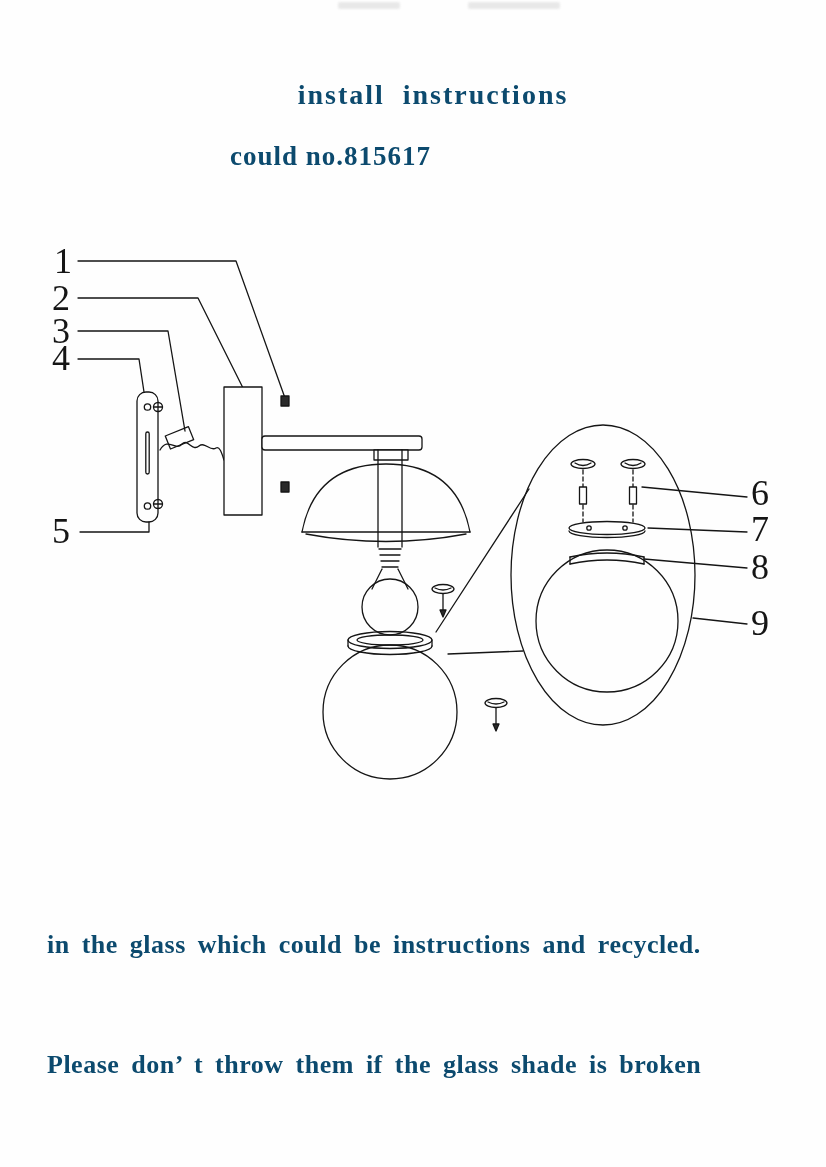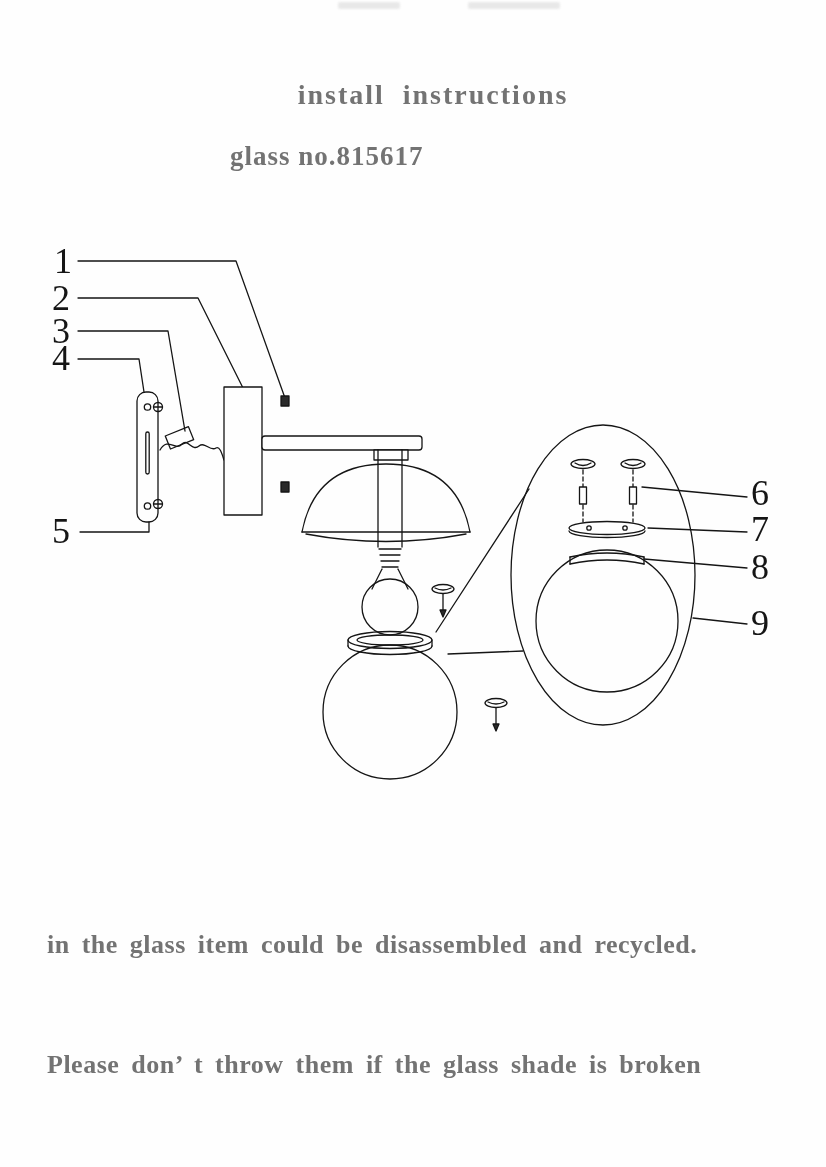--- a/index.html
+++ b/index.html
@@ -2,21 +2,21 @@
 <html><head>
 <meta charset="utf-8">
 <style>
   * { box-sizing: border-box; margin: 0; padding: 0; }
   html, body { background: #e9e9e9; }
   body { display: flex; justify-content: center; }
   .page {
     position: relative;
     width: 826px; height: 1167px;
     background: #fefefe;
-    color: #737373;
+    color: #0c4a6e;
     font-family: "Liberation Serif", serif;
     overflow: hidden;
   }
   .title {
     position: absolute; top: 79px; left: 40px; right: 0;
     text-align: center;
     font-size: 28px; font-weight: 600;
     letter-spacing: 2px;
     white-space: pre;
   }
@@ -53,21 +53,21 @@
 </style>
 </head>
 <body>
 
 <div class="page">
 
   <span class="artifact" style="left:338px; top:2px; width:62px; height:7px;"></span>
   <span class="artifact" style="left:468px; top:2px; width:92px; height:7px;"></span>
 
   <div class="title">install  instructions</div>
-  <div class="item-no">glass no.815617</div>
+  <div class="item-no">could no.815617</div>
 
   <svg class="diagram" width="826" height="1167" viewBox="0 0 826 1167" fill="none" stroke="#151515" stroke-width="1.3" stroke-linejoin="round" stroke-linecap="round">
 
     <g>
       <path d="M78,261 L236,261 L285,398"></path>
       <path d="M78,298 L198,298 L243,388"></path>
       <path d="M78,331 L168,331 L185,431"></path>
       <path d="M78,359 L139,359 L144,392"></path>
       <path d="M80,532 L149,532 L149,522"></path>
       <path d="M642,487 L747,497"></path>
@@ -197,18 +197,18 @@
         <path d="M570,564 Q607,556 644,564"></path>
         <line x1="570" y1="557" x2="570" y2="564"></line>
         <line x1="644" y1="557" x2="644" y2="564"></line>
       </g>
 
       <circle cx="607" cy="621" r="71"></circle>
     </g>
   </svg>
 
   <div class="footer">
-    <div>in the glass item could be disassembled and recycled.</div>
+    <div>in the glass which could be instructions and recycled.</div>
     <div>Please don’ t throw them if the glass shade is broken</div>
     
   </div>
 
 </div>
 
 </body></html>

